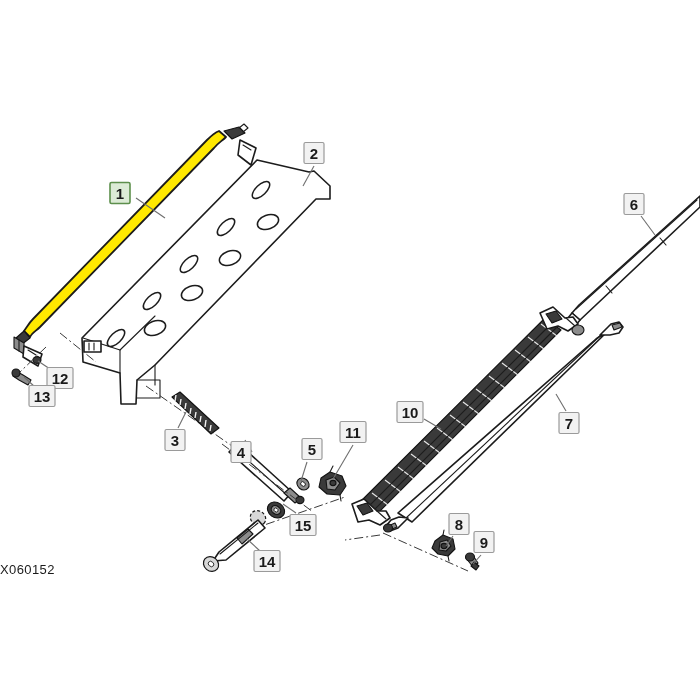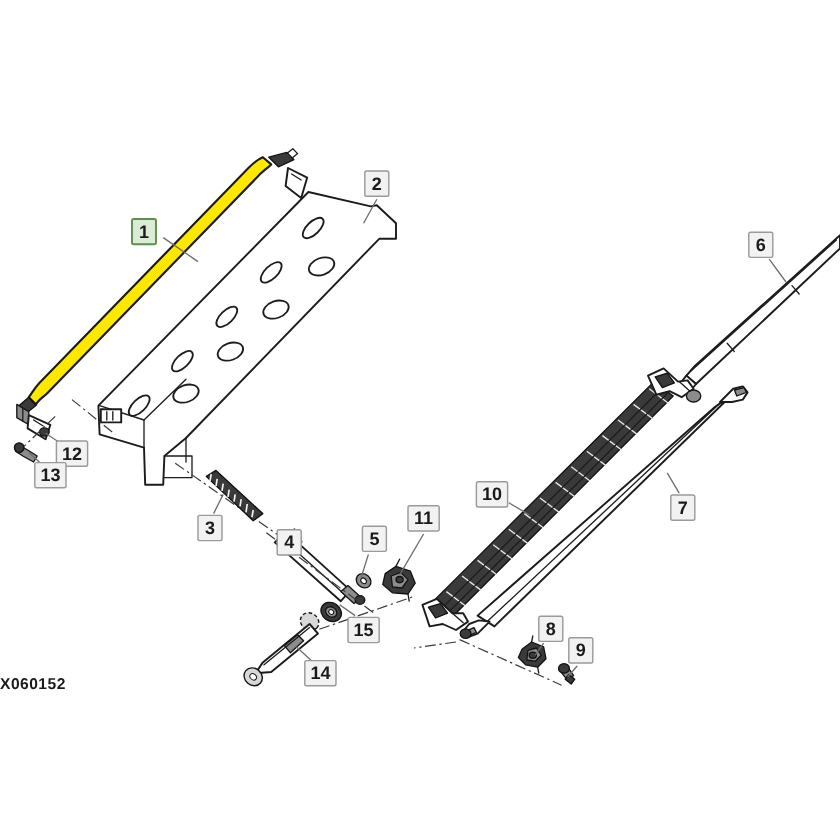--- a/index.html
+++ b/index.html
@@ -99,21 +99,21 @@
     stroke-width: 1;
     fill: none;
     stroke-dasharray: 9 3 2 3;
   }
   #partnumber-label {
     position: absolute;
     left: 0px;
     top: 562px;
     font-family: "Liberation Sans", sans-serif;
     font-size: 13px;
-    font-weight: bold;
+    font-weight: normal;
     color: #1a1a1a;
     letter-spacing: 0.4px;
     white-space: nowrap;
   }
 </style>
 </head>
 <body>
 
 <div id="diagram-root">
 

